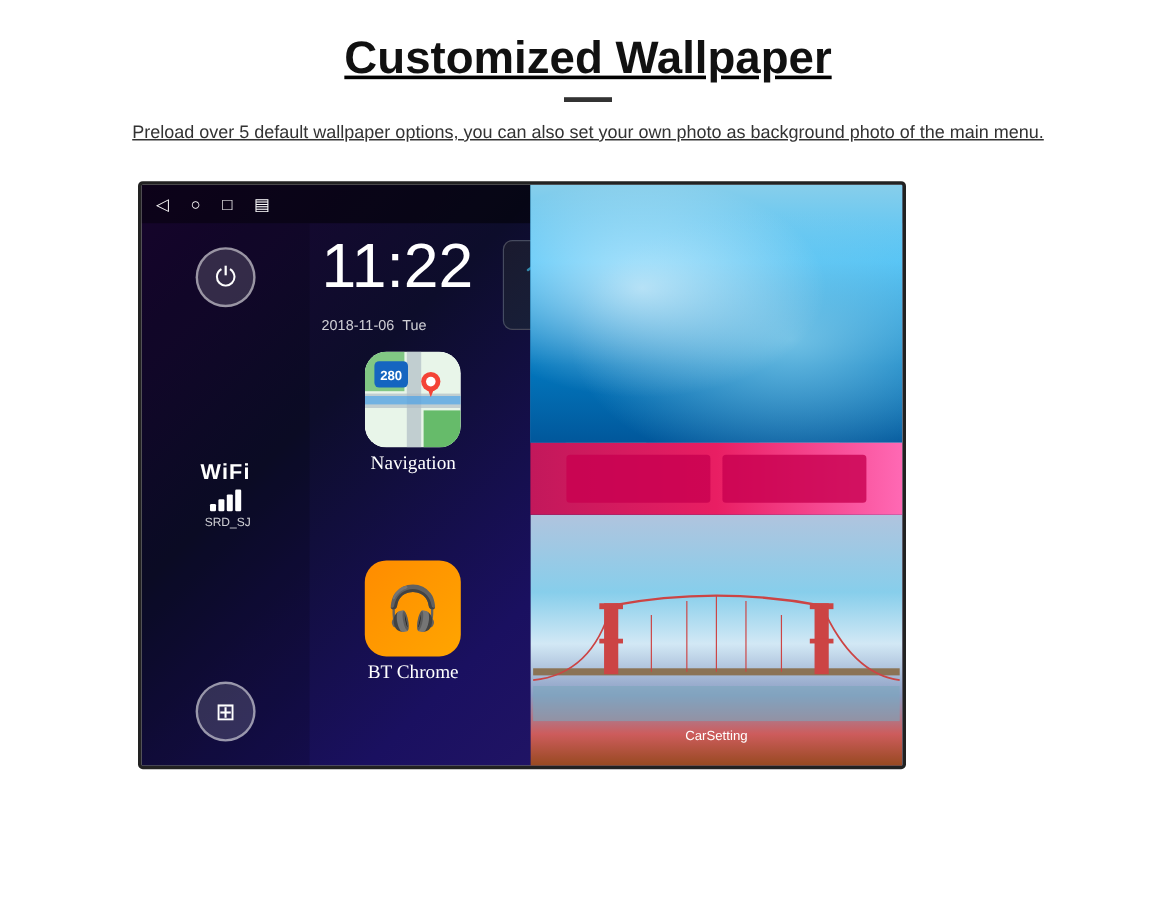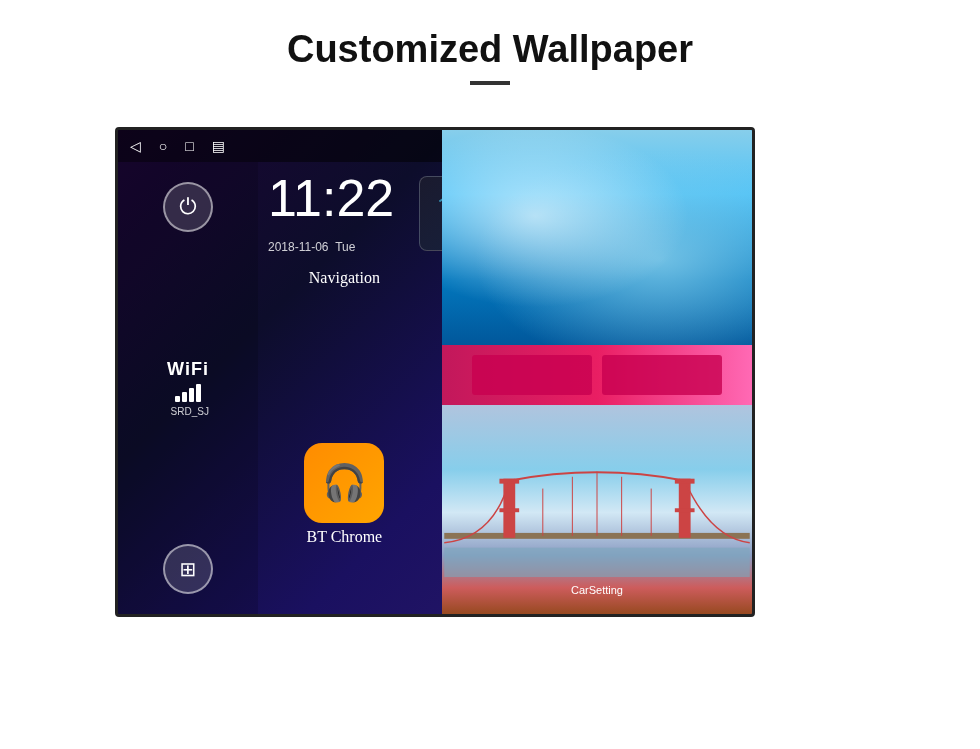--- a/index.html
+++ b/index.html
@@ -8,20 +8,21 @@
       font-family: 'Georgia', serif;
       width: 980px;
       min-height: 749px;
       overflow: hidden;
     }
 
     
     .header {
       text-align: center;
       padding: 28px 60px 18px;
+      text-decoration: underline;
     }
     .header h1 {
       font-size: 38px;
       font-weight: 900;
       color: #111;
       font-family: Arial, sans-serif;
       letter-spacing: 0px;
     }
     .header-divider {
       width: 40px;
@@ -338,20 +339,21 @@
       white-space: nowrap;
     }
 
   </style>
 </head>
 <body>
 
 <div class="header">
   <h1>Customized Wallpaper</h1>
   <div class="header-divider"></div>
+  <p>Preload over 5 default wallpaper options, you can also set your own photo as background photo of the main menu.</p>
 </div>
 
 <div class="device-container">
   <div class="android-screen">
 
     <div class="status-bar">
       <div class="status-left">
         <span class="nav-icon">◁</span>
         <span class="nav-icon">○</span>
         <span class="nav-icon">□</span>
@@ -409,20 +411,42 @@
               </span>
             </div>
             <span class="media-prev">⏮</span>
             <span class="media-letter">B</span>
           </div>
         </div>
 
         <div class="app-grid">
 
           <div class="app-item">
+            <div class="app-icon" style="background:none; padding:0;">
+              <svg width="80" height="80" viewBox="0 0 80 80">
+                <rect width="80" height="80" rx="18" fill="white"></rect>
+
+                <rect width="80" height="80" rx="18" fill="#E8F5E9"></rect>
+
+                <rect x="0" y="35" width="80" height="12" rx="0" fill="#B0BEC5" opacity="0.7"></rect>
+                <rect x="35" y="0" width="12" height="80" rx="0" fill="#B0BEC5" opacity="0.7"></rect>
+
+                <rect x="0" y="0" width="33" height="33" rx="0" fill="#81C784"></rect>
+                <rect x="49" y="49" width="31" height="31" rx="0" fill="#66BB6A"></rect>
+
+                <rect x="0" y="37" width="80" height="7" rx="0" fill="#2196F3" opacity="0.5"></rect>
+
+                <rect x="8" y="8" width="28" height="22" rx="4" fill="#1565C0"></rect>
+                <text x="22" y="24" text-anchor="middle" fill="white" font-size="11" font-weight="bold" font-family="Arial">280</text>
+
+                <circle cx="55" cy="25" r="8" fill="#F44336"></circle>
+                <polygon points="55,38 50,25 60,25" fill="#F44336"></polygon>
+                <circle cx="55" cy="25" r="4" fill="white"></circle>
+              </svg>
+            </div>
             <span class="app-label">Navigation</span>
           </div>
 
           <div class="app-item">
             <div class="app-icon phone-app-icon">
               <span style="color:white; font-size:40px;">📞</span>
             </div>
             <span class="app-label">Phone</span>
           </div>
 

